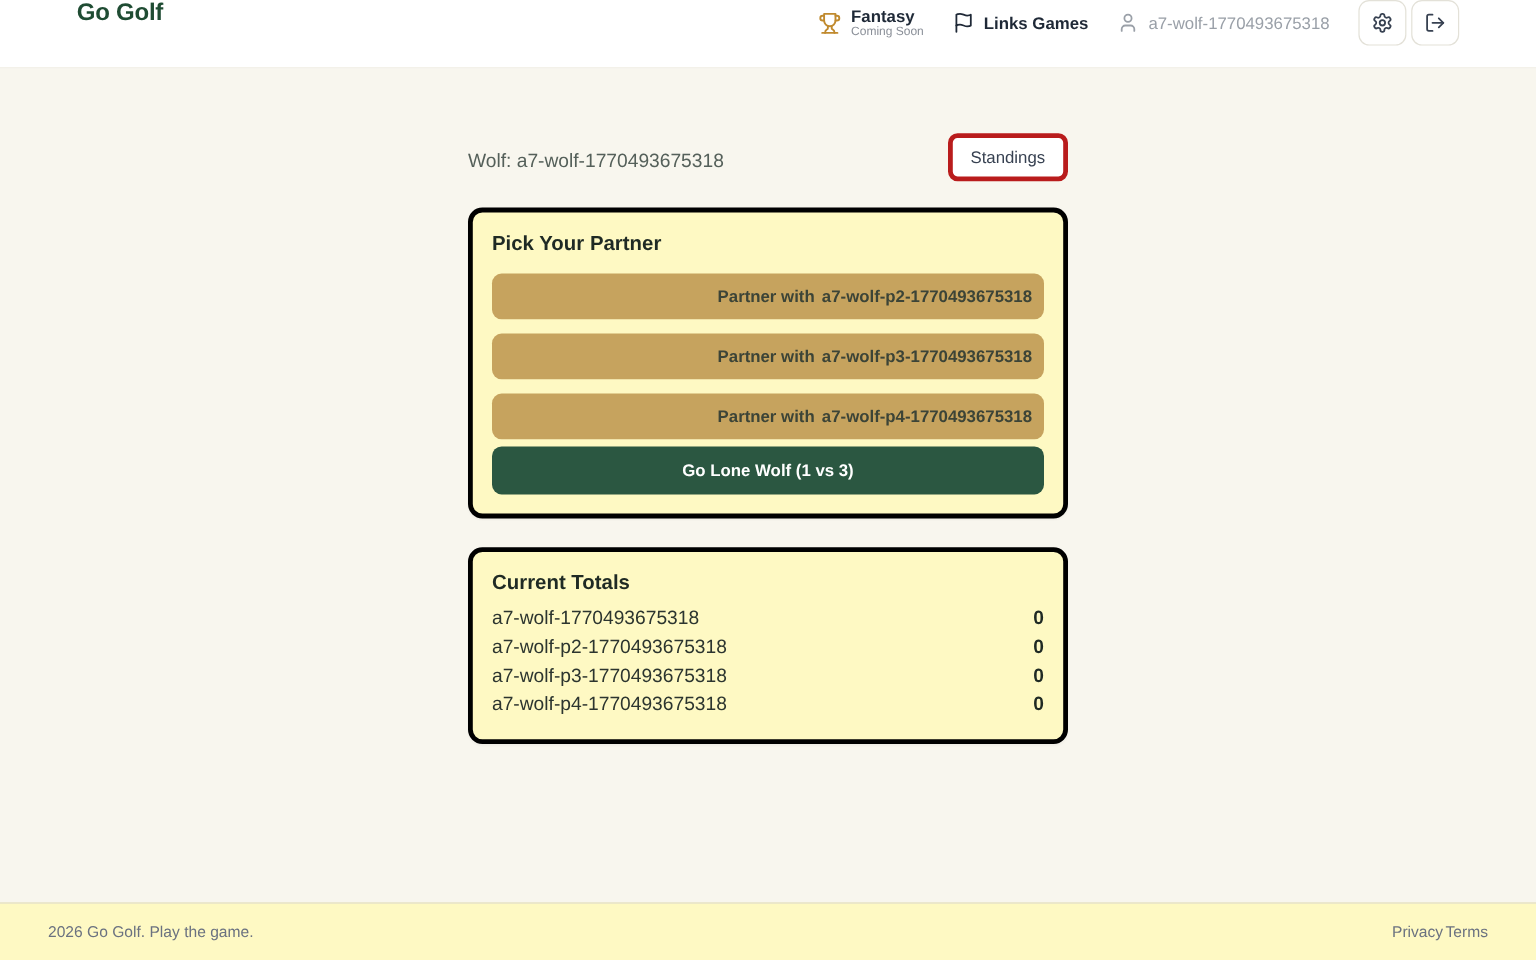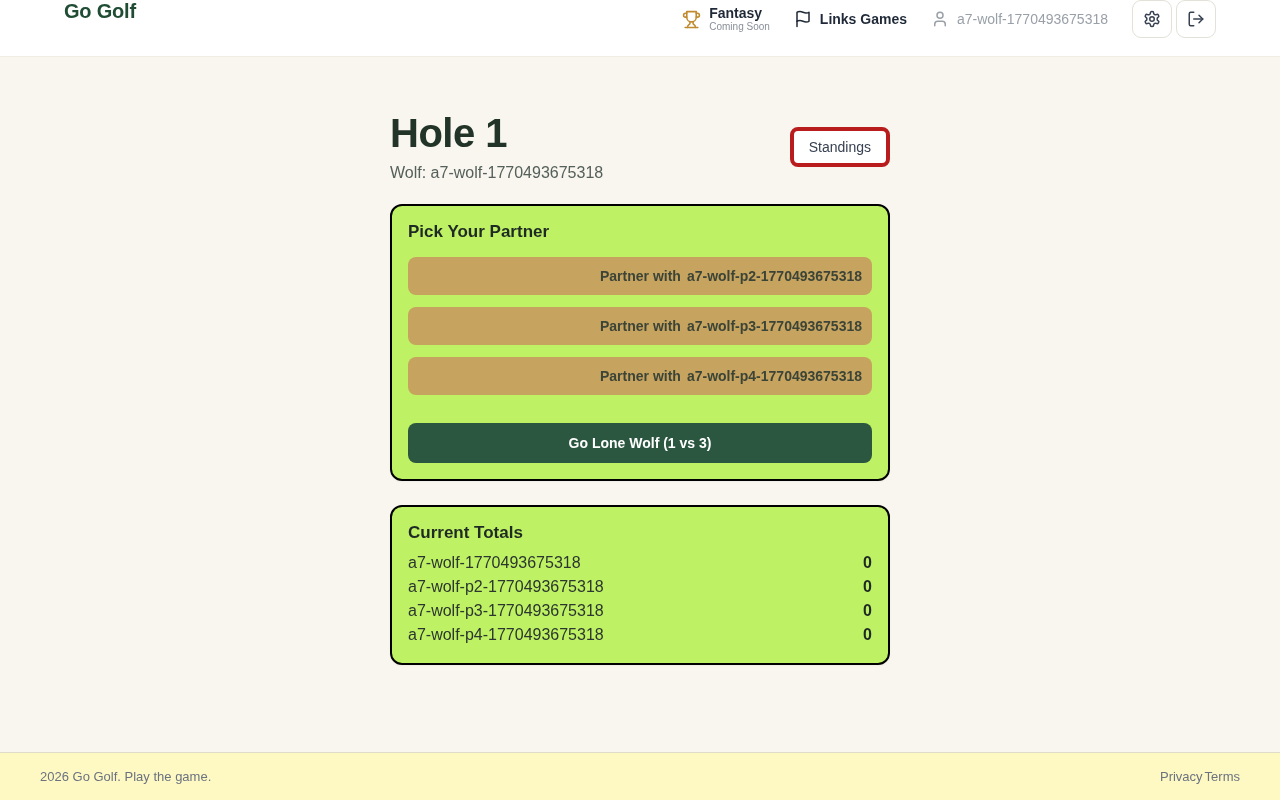--- a/index.html
+++ b/index.html
@@ -88,22 +88,22 @@
     border-radius: 8px;
     padding: 8px 15px;
     font-size: 14px;
     font-weight: 500;
     color: #374151;
     font-family: "Liberation Sans", sans-serif;
     cursor: pointer;
   }
 
   .card {
-    background: #bef264;
-    border: 2px solid #000000;
+    background: #fef9c3;
+    border: 4px solid #000000;
     border-radius: 12px;
     box-shadow: 0 1px 2px rgba(0,0,0,0.04);
     padding: 16px;
   }
   .card-partner { margin-top: 22px; }
   .card-totals { margin-top: 24px; }
   .card-title {
     font-size: 17px;
     font-weight: 700;
     color: #1f2a24;
@@ -123,21 +123,21 @@
     align-items: center;
     justify-content: flex-end;
     gap: 6px;
     cursor: pointer;
   }
   .partner-btn:first-of-type { margin-top: 15px; }
   .partner-prefix { font-weight: 600; }
   .partner-name { font-weight: 600; }
   .lonewolf-btn {
     width: 100%;
-    margin-top: 28px;
+    margin-top: 6px;
     background: #2b5741;
     border: none;
     border-radius: 8px;
     padding: 12px 10px;
     font-size: 14px;
     font-weight: 700;
     color: #ffffff;
     font-family: "Liberation Sans", sans-serif;
     cursor: pointer;
   }
@@ -232,21 +232,20 @@
         </span>
       </button>
     </div>
   </div>
 </header>
 
 <main>
   <div class="container">
     <div class="title-row">
       <div>
-        <h1 class="page-title">Hole 1</h1>
         <div class="page-subtitle">Wolf: a7-wolf-1770493675318</div>
       </div>
       <button class="standings-btn">Standings</button>
     </div>
 
     <section class="card card-partner">
       <h2 class="card-title">Pick Your Partner</h2>
 
       <button class="partner-btn">
         <span class="partner-prefix">Partner with</span>

